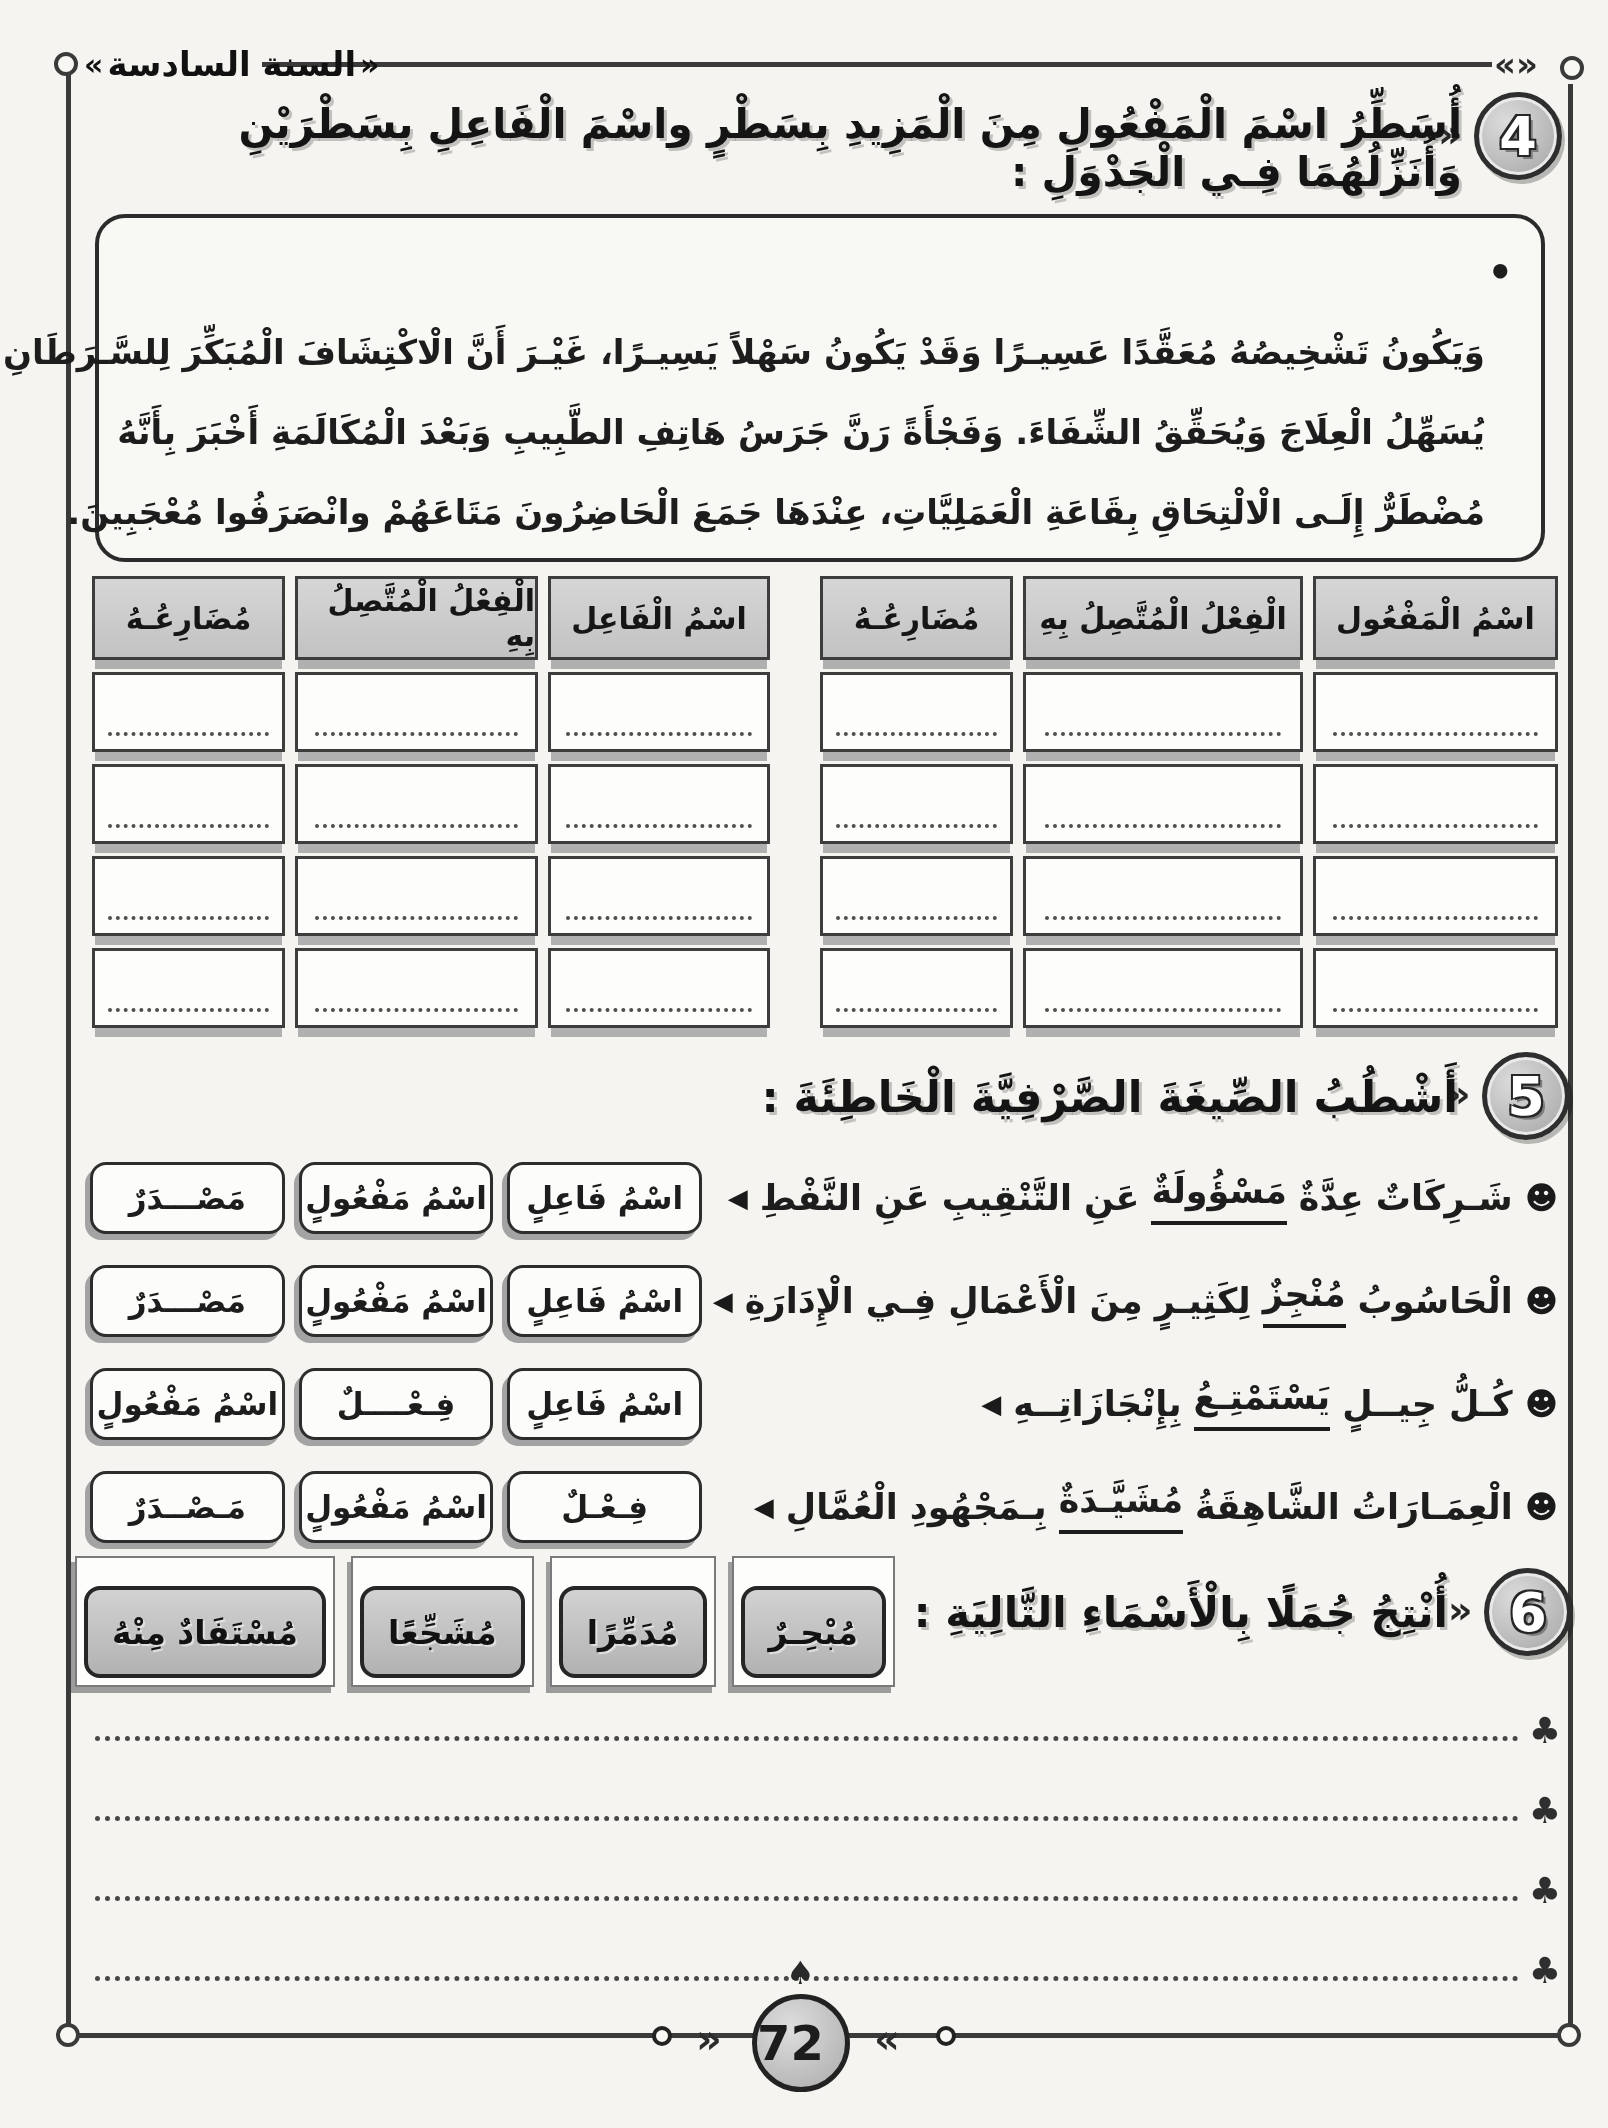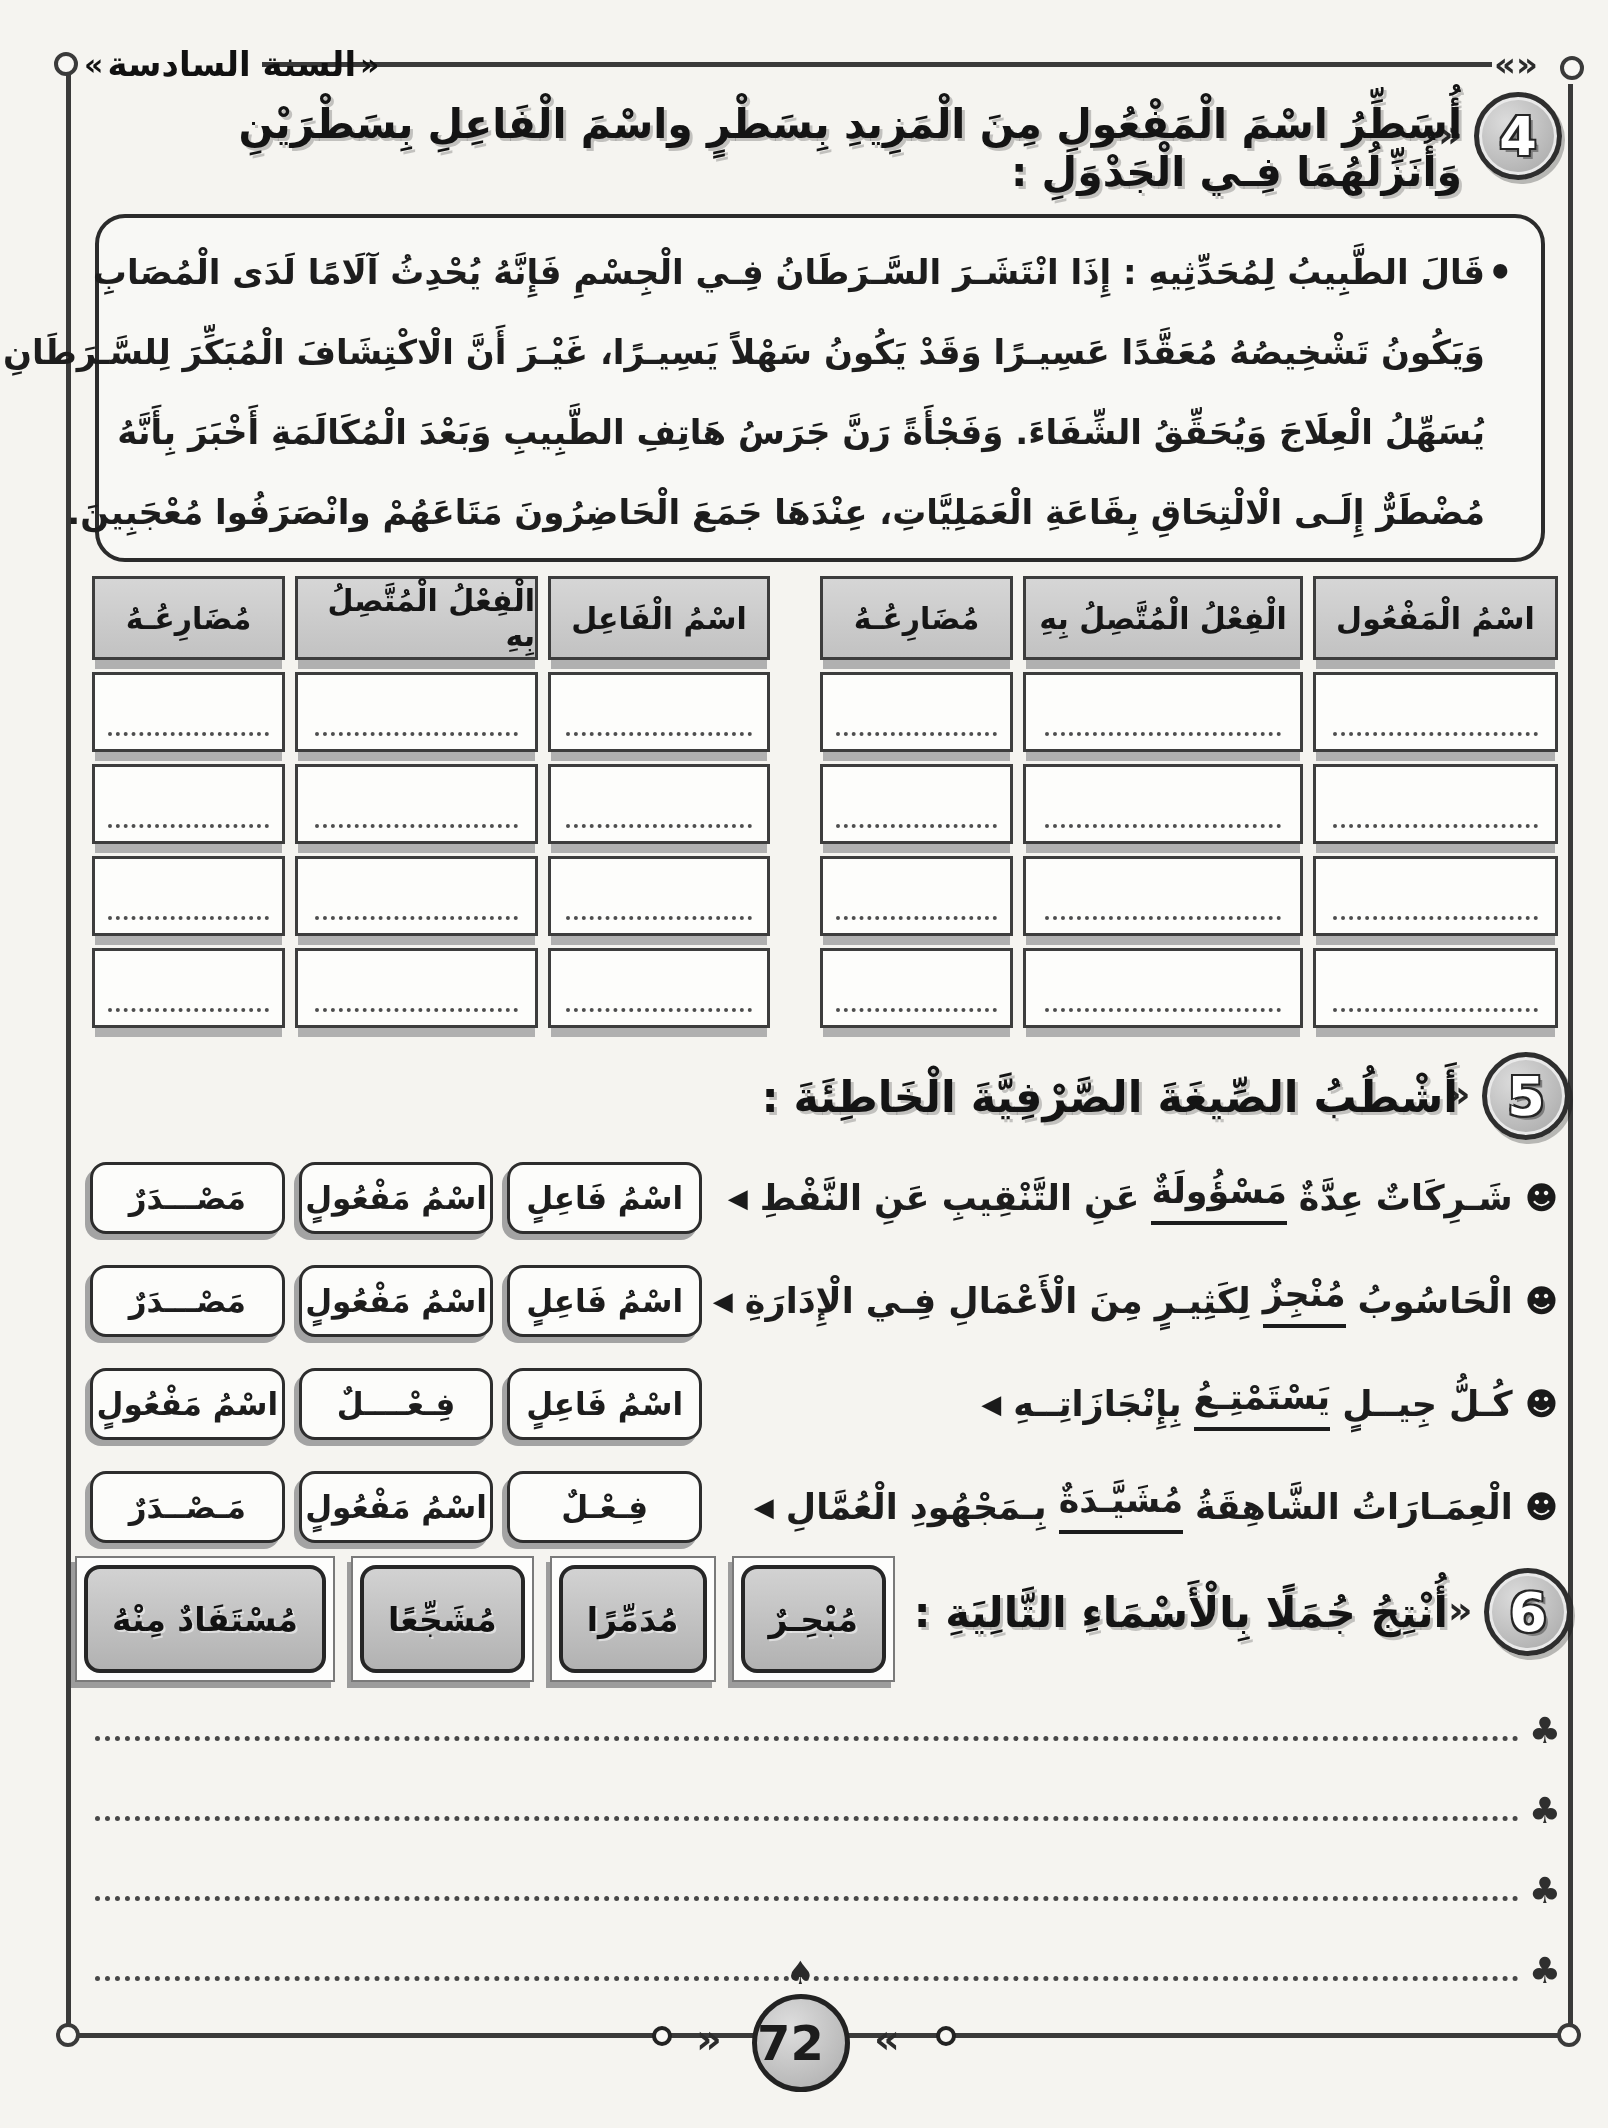--- a/index.html
+++ b/index.html
@@ -84,25 +84,25 @@
   .opts { width: 612px; flex: none; display: flex; gap: 14px; }
   .opt { flex: 1; height: 72px; border: 3px solid #2d2d2d; border-radius: 16px;
          background: #fcfcfa; box-shadow: -5px 6px 0 #a3a3a3;
          display: flex; align-items: center; justify-content: center;
          font-size: 31px; font-weight: bold; }
 
   
   .chips { position: absolute; top: 1556px; right: 713px; display: flex; gap: 16px; }
   .chip-outer { background: #fdfdfc; border: 2px solid #7a7a7a; padding: 7px;
                 box-shadow: -4px 6px 0 #9c9c9c; }
-  .chip { height: 108px; border: 4px solid #262626; border-radius: 16px;
+  .chip { height: 92px; border: 4px solid #262626; border-radius: 16px;
           background: linear-gradient(#d2d2d2, #b2b2b2);
           display: flex; align-items: center; justify-content: center;
           padding: 0 24px; font-size: 33px; font-weight: bold; color: #121212;
-          text-shadow: 2px 2px 0 rgba(255,255,255,.5); }
+          text-shadow: 2px 2px 0 rgba(255,255,255,.5); margin-top: 21px; }
 
   
   .aline { position: absolute; left: 95px; width: 1466px; display: flex; align-items: flex-end; }
   .aclub { font-size: 36px; color: #2f2f2f; transform: translateY(10px); margin-left: 10px; }
   .adots { flex: 1; height: 0; border-bottom: 5px dotted #474747; }
   .al1 { top: 1700px; } .al2 { top: 1780px; } .al3 { top: 1860px; } .al4 { top: 1940px; }
 
   
   .medallion { position: absolute; left: 752px; top: 1994px; width: 98px; height: 98px;
                border-radius: 50%; border: 5px solid #222;
@@ -139,21 +139,20 @@
 
   <div class="badge b4">
     <span>4</span>
   </div>
   <span class="badge-chev b4c">«</span>
   <div class="ex-title t4">أُسَطِّرُ اسْمَ الْمَفْعُولِ مِنَ الْمَزِيدِ بِسَطْرٍ واسْمَ الْفَاعِلِ بِسَطْرَيْنِ وَأُنَزِّلُهُمَا فِـي الْجَدْوَلِ :</div>
 
   <div class="para-box">
     <div class="pline">
       <span class="pbullet">•</span>
-      <span>قَالَ الطَّبِيبُ لِمُحَدِّثِيهِ : إِذَا انْتَشَـرَ السَّـرَطَانُ فِـي الْجِسْمِ فَإِنَّهُ يُحْدِثُ آلَامًا لَدَى الْمُصَابِ</span>
     </div>
     <div class="pline">وَيَكُونُ تَشْخِيصُهُ مُعَقَّدًا عَسِيـرًا وَقَدْ يَكُونُ سَهْلاً يَسِيـرًا، غَيْـرَ أَنَّ الْاكْتِشَافَ الْمُبَكِّرَ لِلسَّـرَطَانِ</div>
     <div class="pline">يُسَهِّلُ الْعِلَاجَ وَيُحَقِّقُ الشِّفَاءَ. وَفَجْأَةً رَنَّ جَرَسُ هَاتِفِ الطَّبِيبِ وَبَعْدَ الْمُكَالَمَةِ أَخْبَرَ بِأَنَّهُ</div>
     <div class="pline">مُضْطَرٌّ إِلَـى الْالْتِحَاقِ بِقَاعَةِ الْعَمَلِيَّاتِ، عِنْدَهَا جَمَعَ الْحَاضِرُونَ مَتَاعَهُمْ وانْصَرَفُوا مُعْجَبِينَ.</div>
   </div>
 
   <div class="tbl tbl-right">
     <div class="th">اسْمُ الْمَفْعُول</div>
     <div class="th">الْفِعْلُ الْمُتَّصِلُ بِهِ</div>
     <div class="th">مُضَارِعُـهُ</div>

